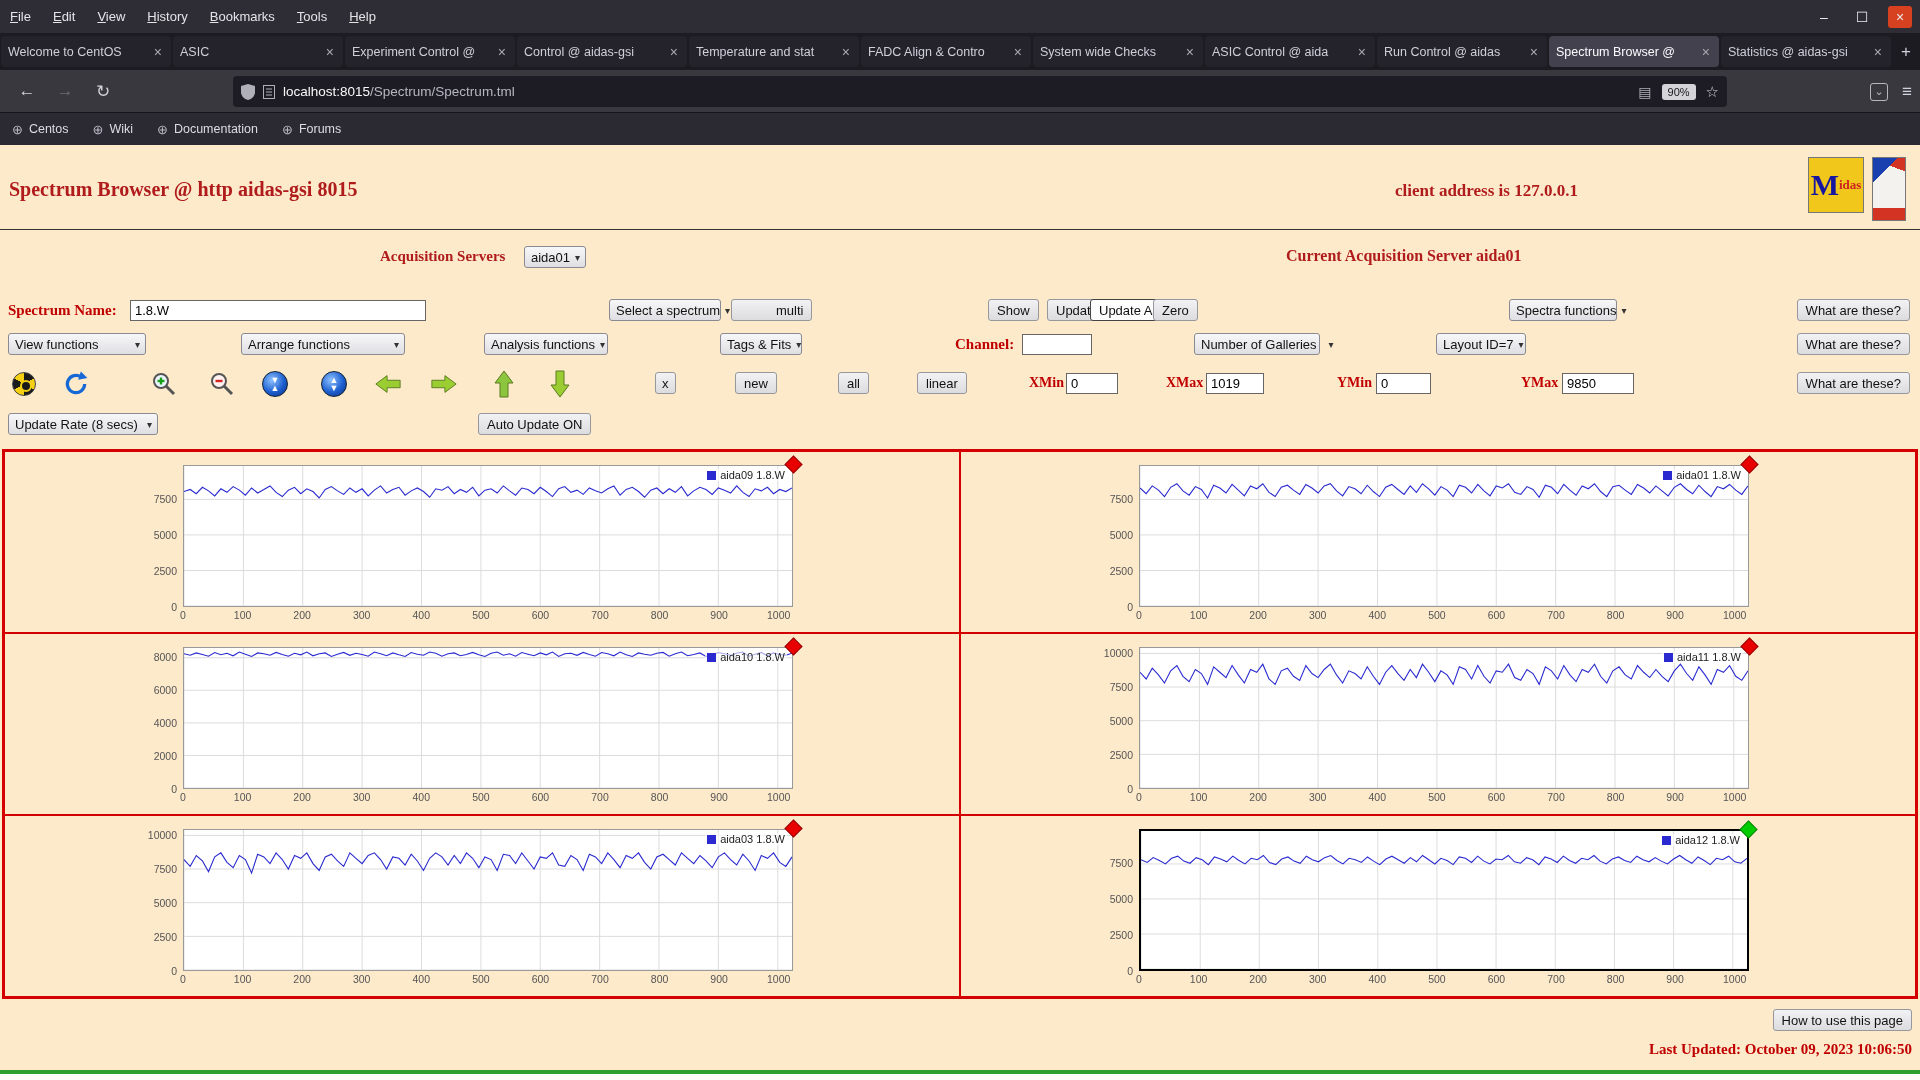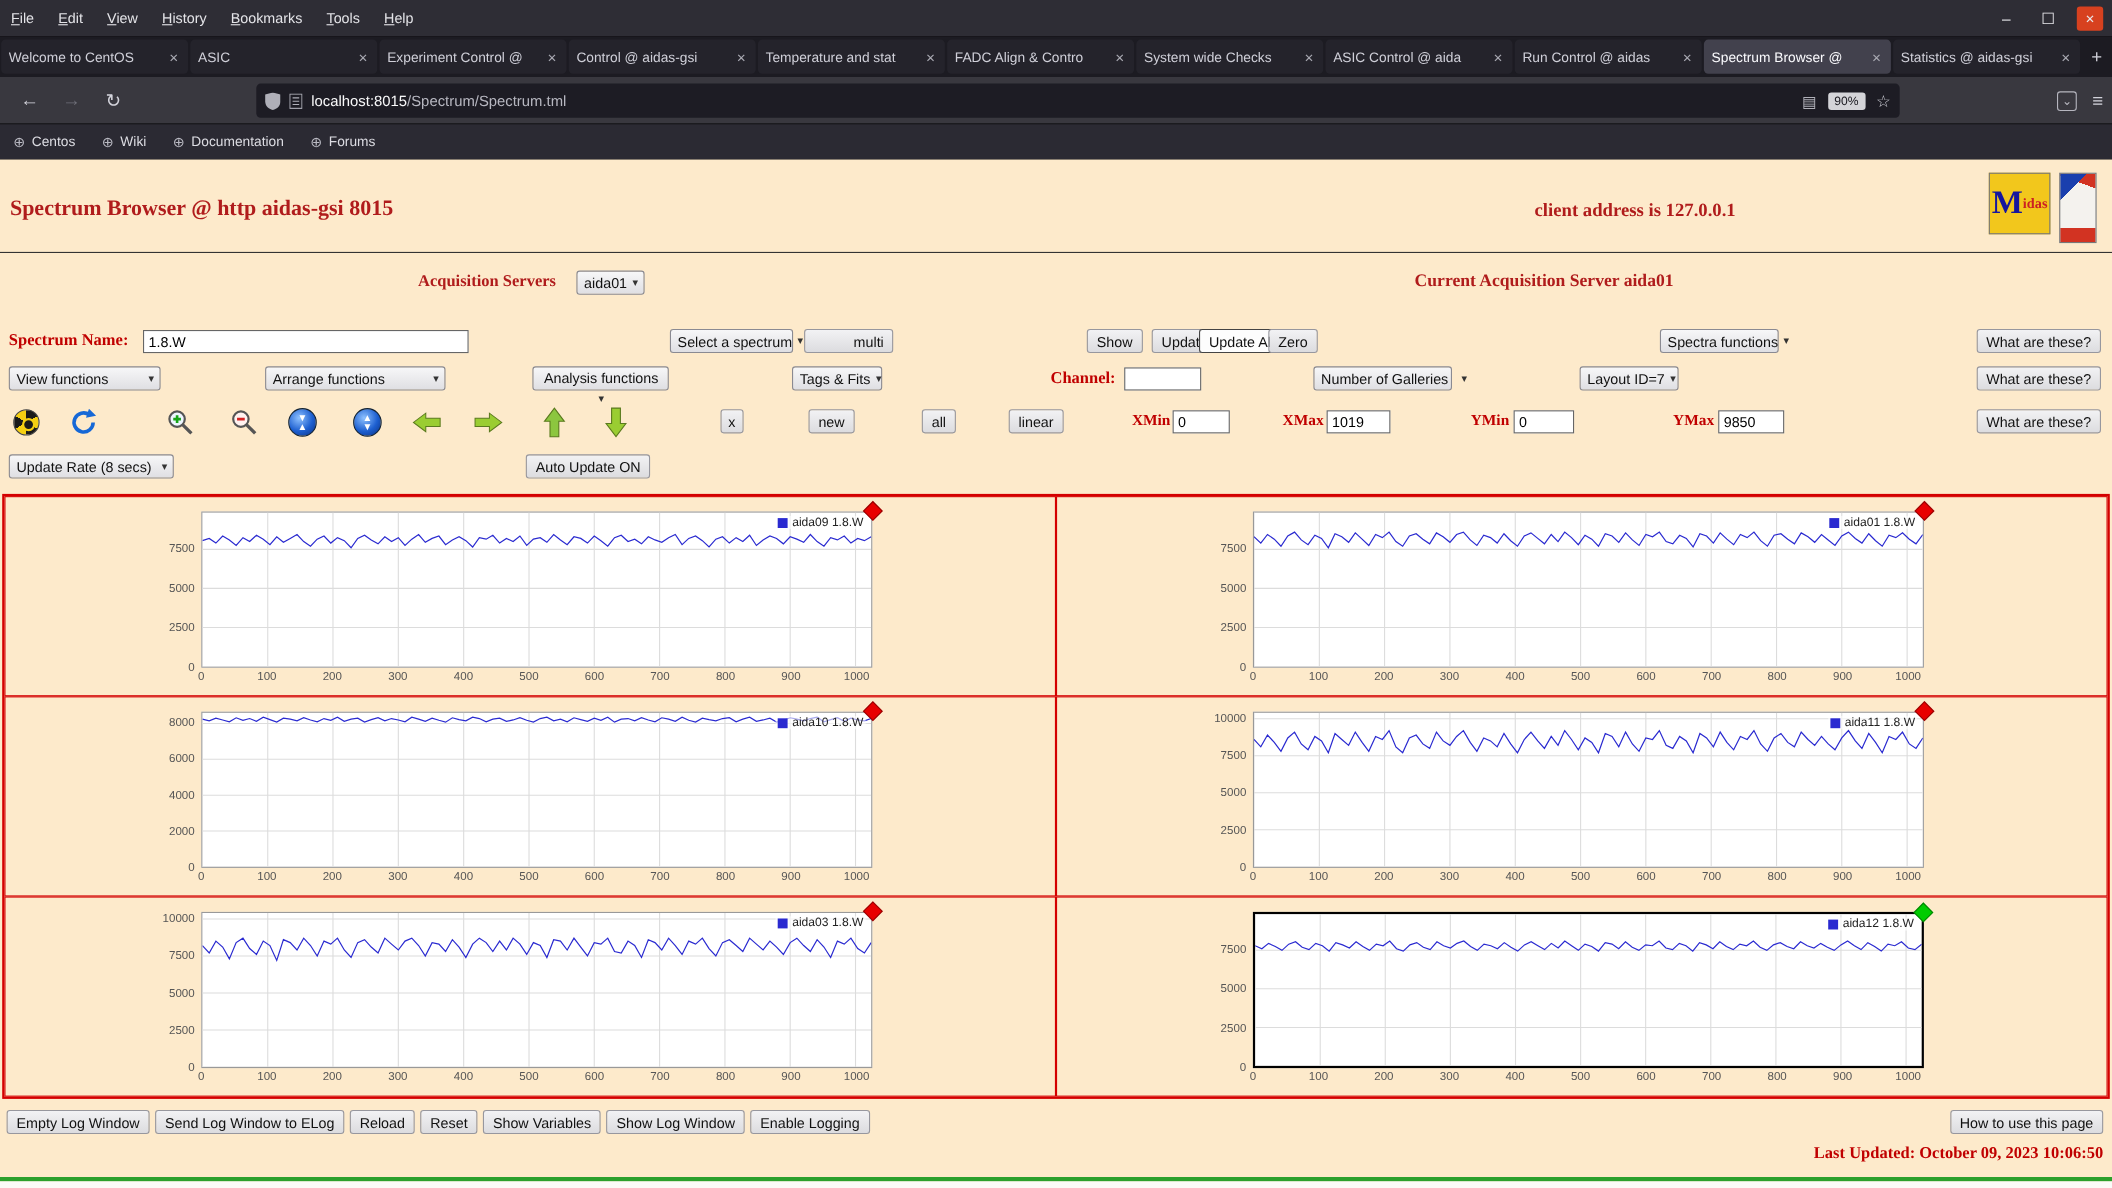--- a/index.html
+++ b/index.html
@@ -277,21 +277,21 @@
 
     <div class="prow" style="top:188px; height:26px;">
       <div class="fselect abs" style="left:8px; top:0; width:138px;">
           <span>View functions</span>
           <span class="caret">▾</span>
         </div>
       <div class="fselect abs" style="left:241px; top:0; width:164px;">
           <span>Arrange functions</span>
           <span class="caret">▾</span>
         </div>
-      <div class="fselect abs" style="left:484px; top:0; width:124px;flex-direction:column;">
+      <div class="fselect abs" style="left:484px; top:0; width:124px;">
           <span>Analysis functions</span>
           <span class="caret">▾</span>
         </div>
       <div class="fselect abs" style="left:720px; top:0; width:82px;">
           <span>Tags &amp; Fits</span>
           <span class="caret">▾</span>
         </div>
       <span class="abs red-label" style="left:955px; top:3px;">Channel:</span>
       <input class="tinput abs" style="left: 1022px; top: 1px; width: 70px;" value="">
       <div class="fselect abs" style="left:1194px; top:0; width:126px;gap:12px;">
@@ -366,21 +366,21 @@
       <span class="pbtn abs" style="left:735px; top:5px;">new</span>
       <span class="pbtn abs" style="left:838px; top:5px;">all</span>
       <span class="pbtn abs" style="left:917px; top:5px;">linear</span>
       <span class="abs red-label" style="left:1029px; top:8px; font-size:14px;">XMin</span>
       <input class="tinput abs" style="left: 1066px; top: 6px; width: 52px;" value="0">
       <span class="abs red-label" style="left:1166px; top:8px; font-size:14px;">XMax</span>
       <input class="tinput abs" style="left: 1206px; top: 6px; width: 58px;" value="1019">
       <span class="abs red-label" style="left:1337px; top:8px; font-size:14px;">YMin</span>
       <input class="tinput abs" style="left: 1376px; top: 6px; width: 55px;" value="0">
       <span class="abs red-label" style="left:1521px; top:8px; font-size:14px;">YMax</span>
-      <input class="tinput abs" style="left: 1562px; top: 6px; width: 60px;" value="9850">
+      <input class="tinput abs" style="left: 1562px; top: 6px; width: 72px;" value="9850">
       <span class="pbtn abs" style="right:10px; top:5px;">What are these?</span>
     </div>
 
     <div class="prow" style="top:268px; height:26px;">
       <div class="fselect abs" style="left:8px; top:0; width:150px;">
           <span>Update Rate (8 secs)</span>
           <span class="caret">▾</span>
         </div>
       <span class="pbtn abs" style="left:478px; top:0;">Auto Update ON</span>
     </div>
@@ -687,28 +687,19 @@
                 <span style="left:417.0px">700</span>
                 <span style="left:476.6px">800</span>
                 <span style="left:536.1px">900</span>
                 <span style="left:595.7px">1000</span>
               </div>
           </div>
         </div>
       </div>
     </div>
 
-    <div class="footer-btns">
-      <span class="pbtn">Empty Log Window</span>
-      <span class="pbtn">Send Log Window to ELog</span>
-      <span class="pbtn">Reload</span>
-      <span class="pbtn">Reset</span>
-      <span class="pbtn">Show Variables</span>
-      <span class="pbtn">Show Log Window</span>
-      <span class="pbtn">Enable Logging</span>
-    </div>
     <span class="pbtn help-btn">How to use this page</span>
     <div class="last-updated">Last Updated: October 09, 2023 10:06:50</div>
     <div class="hr-green"></div>
     <div class="bottom-white"></div>
   </div>
 
 </div>
 
 </body></html>

